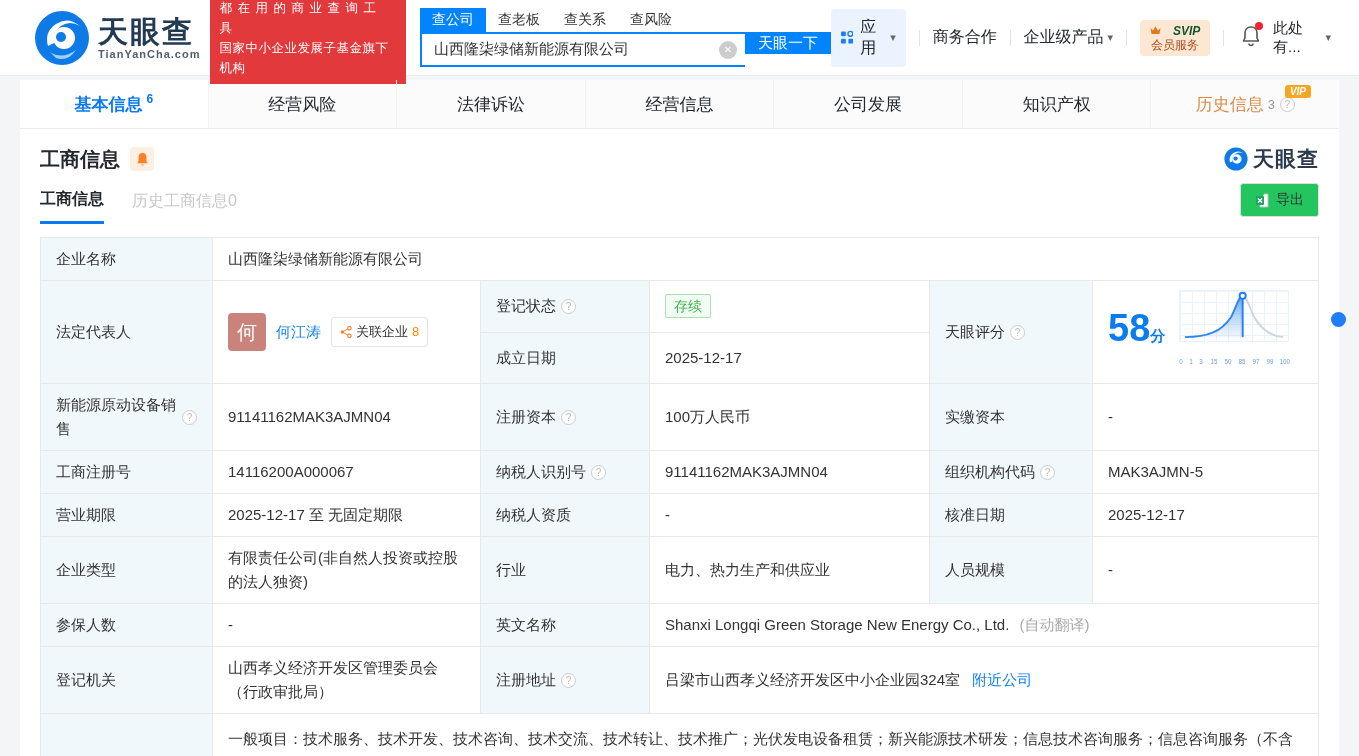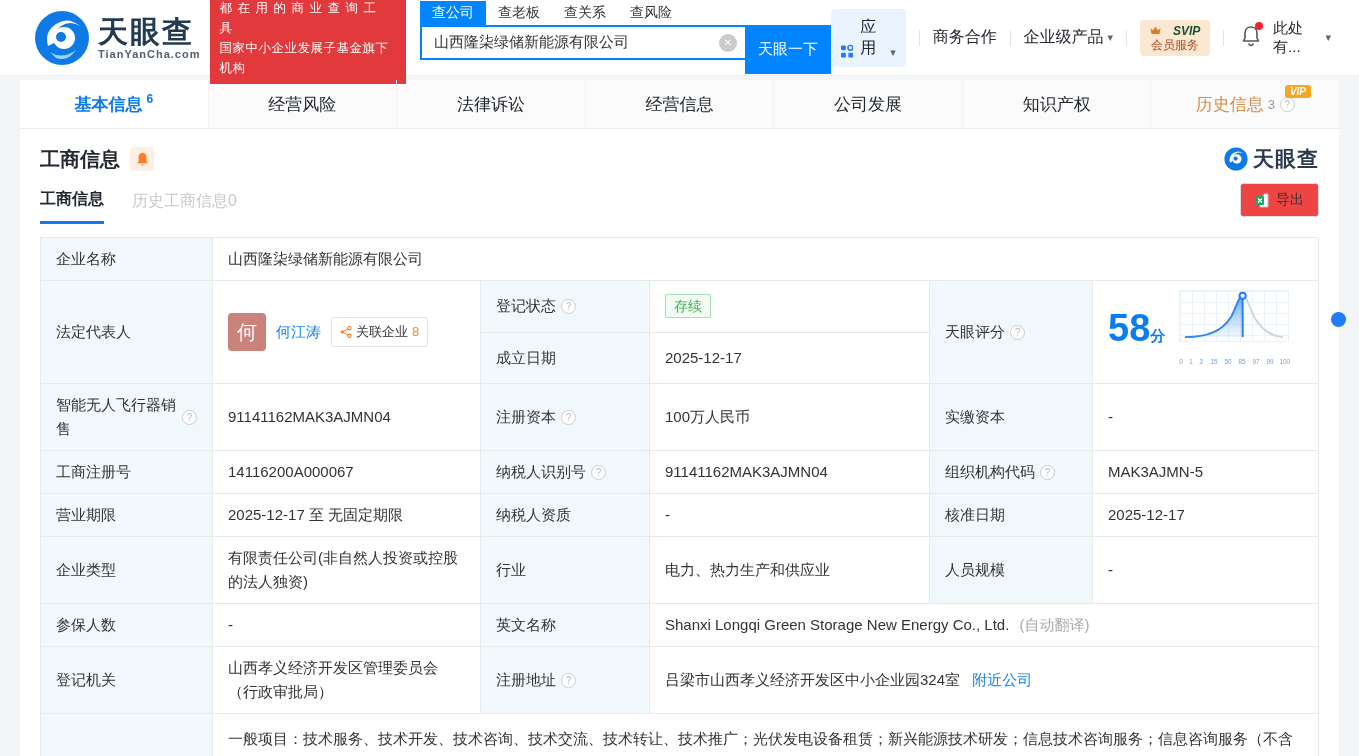--- a/index.html
+++ b/index.html
@@ -23,25 +23,25 @@
   .search-tabs { display:flex; align-items:flex-end; height:24px; }
   .search-tab { font-size:14px; color:#333; padding:3px 12px; cursor:pointer; }
   .search-tab.active { background:#0084ff; color:#fff; }
   .search-row { display:flex; }
   .search-input-wrap { position:relative; width:325px; }
   .search-input { width:325px; height:35px; border:2px solid #0084ff; border-right:none;
     font-size:15px; color:#333; padding:0 34px 0 12px; outline:none;
     font-family:"Liberation Sans","DejaVu Sans",sans-serif;}
   .clear-btn { position:absolute; right:8px; top:9px; width:18px; height:18px; border-radius:50%;
     background:#ccc; color:#fff; font-size:10px; line-height:18px; text-align:center; cursor:pointer; }
-  .search-btn { height:49px; width:86px; background:#0084ff; color:#fff; border:none;
+  .search-btn { height:22px; width:86px; background:#0084ff; color:#fff; border:none;
     font-size:15px; cursor:pointer; font-family:inherit; }
 
   .header-right { margin-left:auto; display:flex; align-items:center; }
-  .apps-chip { display:flex; align-items:flex-end; background:#eaf3fe; border-radius:4px;
+  .apps-chip { display:flex; align-items:center; background:#eaf3fe; border-radius:4px;
     padding:8px 10px; cursor:pointer; }
   .apps-chip .txt { font-size:16px; color:#23282e; margin:0 4px 0 7px; }
   .caret { font-size:11px; color:#666; }
   .hdivider { width:1px; height:16px; background:#e3e3e3; margin:0 13px; }
   .nav-link { font-size:16px; color:#23282e; cursor:pointer; white-space:nowrap; }
   .nav-drop { display:flex; align-items:center; gap:4px; cursor:pointer; }
   .svip { background:#fbe7d2; border-radius:4px; padding:4px 10px; text-align:center;
     cursor:pointer; line-height:14px; }
   .svip .s1 { color:#14532d; font-size:12px; font-weight:bold; font-style:italic;
     display:flex; align-items:center; justify-content:center; gap:12px;}
@@ -75,21 +75,21 @@
   .bell-chip { width:24px; height:24px; background:#fdf0e2; border-radius:4px; margin-left:10px;
     display:flex; align-items:center; justify-content:center; cursor:pointer;}
   .watermark { margin-left:auto; display:flex; align-items:center; gap:5px; }
   .watermark .wm-text { font-size:21px; font-weight:bold; color:#2b3b4d; letter-spacing:1px;}
 
   .subtabs { margin-top:16px; display:flex; align-items:center; position:relative; }
   .subtab { font-size:16px; margin-right:28px; padding-bottom:11px; cursor:pointer; }
   .subtab.active { color:#23282e; font-weight:bold; border-bottom:3px solid #0b7af0; }
   .subtab.dim { color:#c8c8c8; }
   .export-btn { position:absolute; right:0; top:-6px; display:flex; align-items:center; gap:6px;
-    border:1px solid #ddd; border-radius:3px; background:#ef4444; padding:7px 14px;
+    border:1px solid #ddd; border-radius:3px; background:#22c55e; padding:7px 14px;
     font-size:14px; color:#333; cursor:pointer; font-family:inherit;}
 
   
   table.info { width:100%; border-collapse:collapse; margin-top:13px; table-layout:fixed; }
   table.info td { border:1px solid #e9e9e9; font-size:15px; color:#333;
     padding:9px 15px; vertical-align:middle; line-height:24px; }
   td.lbl { background:#f1f8fc; color:#404040; }
   td.lbl .lblin { display:flex; align-items:center; }
   .dash { color:#333; }
   a.blue, .blue-link { color:#1283ee; text-decoration:none; cursor:pointer; }
@@ -348,21 +348,21 @@
         </td>
       </tr>
       <tr style="height:41px;">
         <td class="lbl">成立日期</td>
         <td>2025-12-17</td>
       </tr>
 
       <tr style="height:41px;">
         <td class="lbl">
           <div class="lblin">
-                <span>智能无人飞行器销售</span>
+                <span>新能源原动设备销售</span>
                 <span class="qmark">?</span>
               </div>
         </td>
         <td>91141162MAK3AJMN04</td>
         <td class="lbl">
           <div class="lblin">
                 <span>注册资本</span>
                 <span class="qmark">?</span>
               </div>
         </td>

